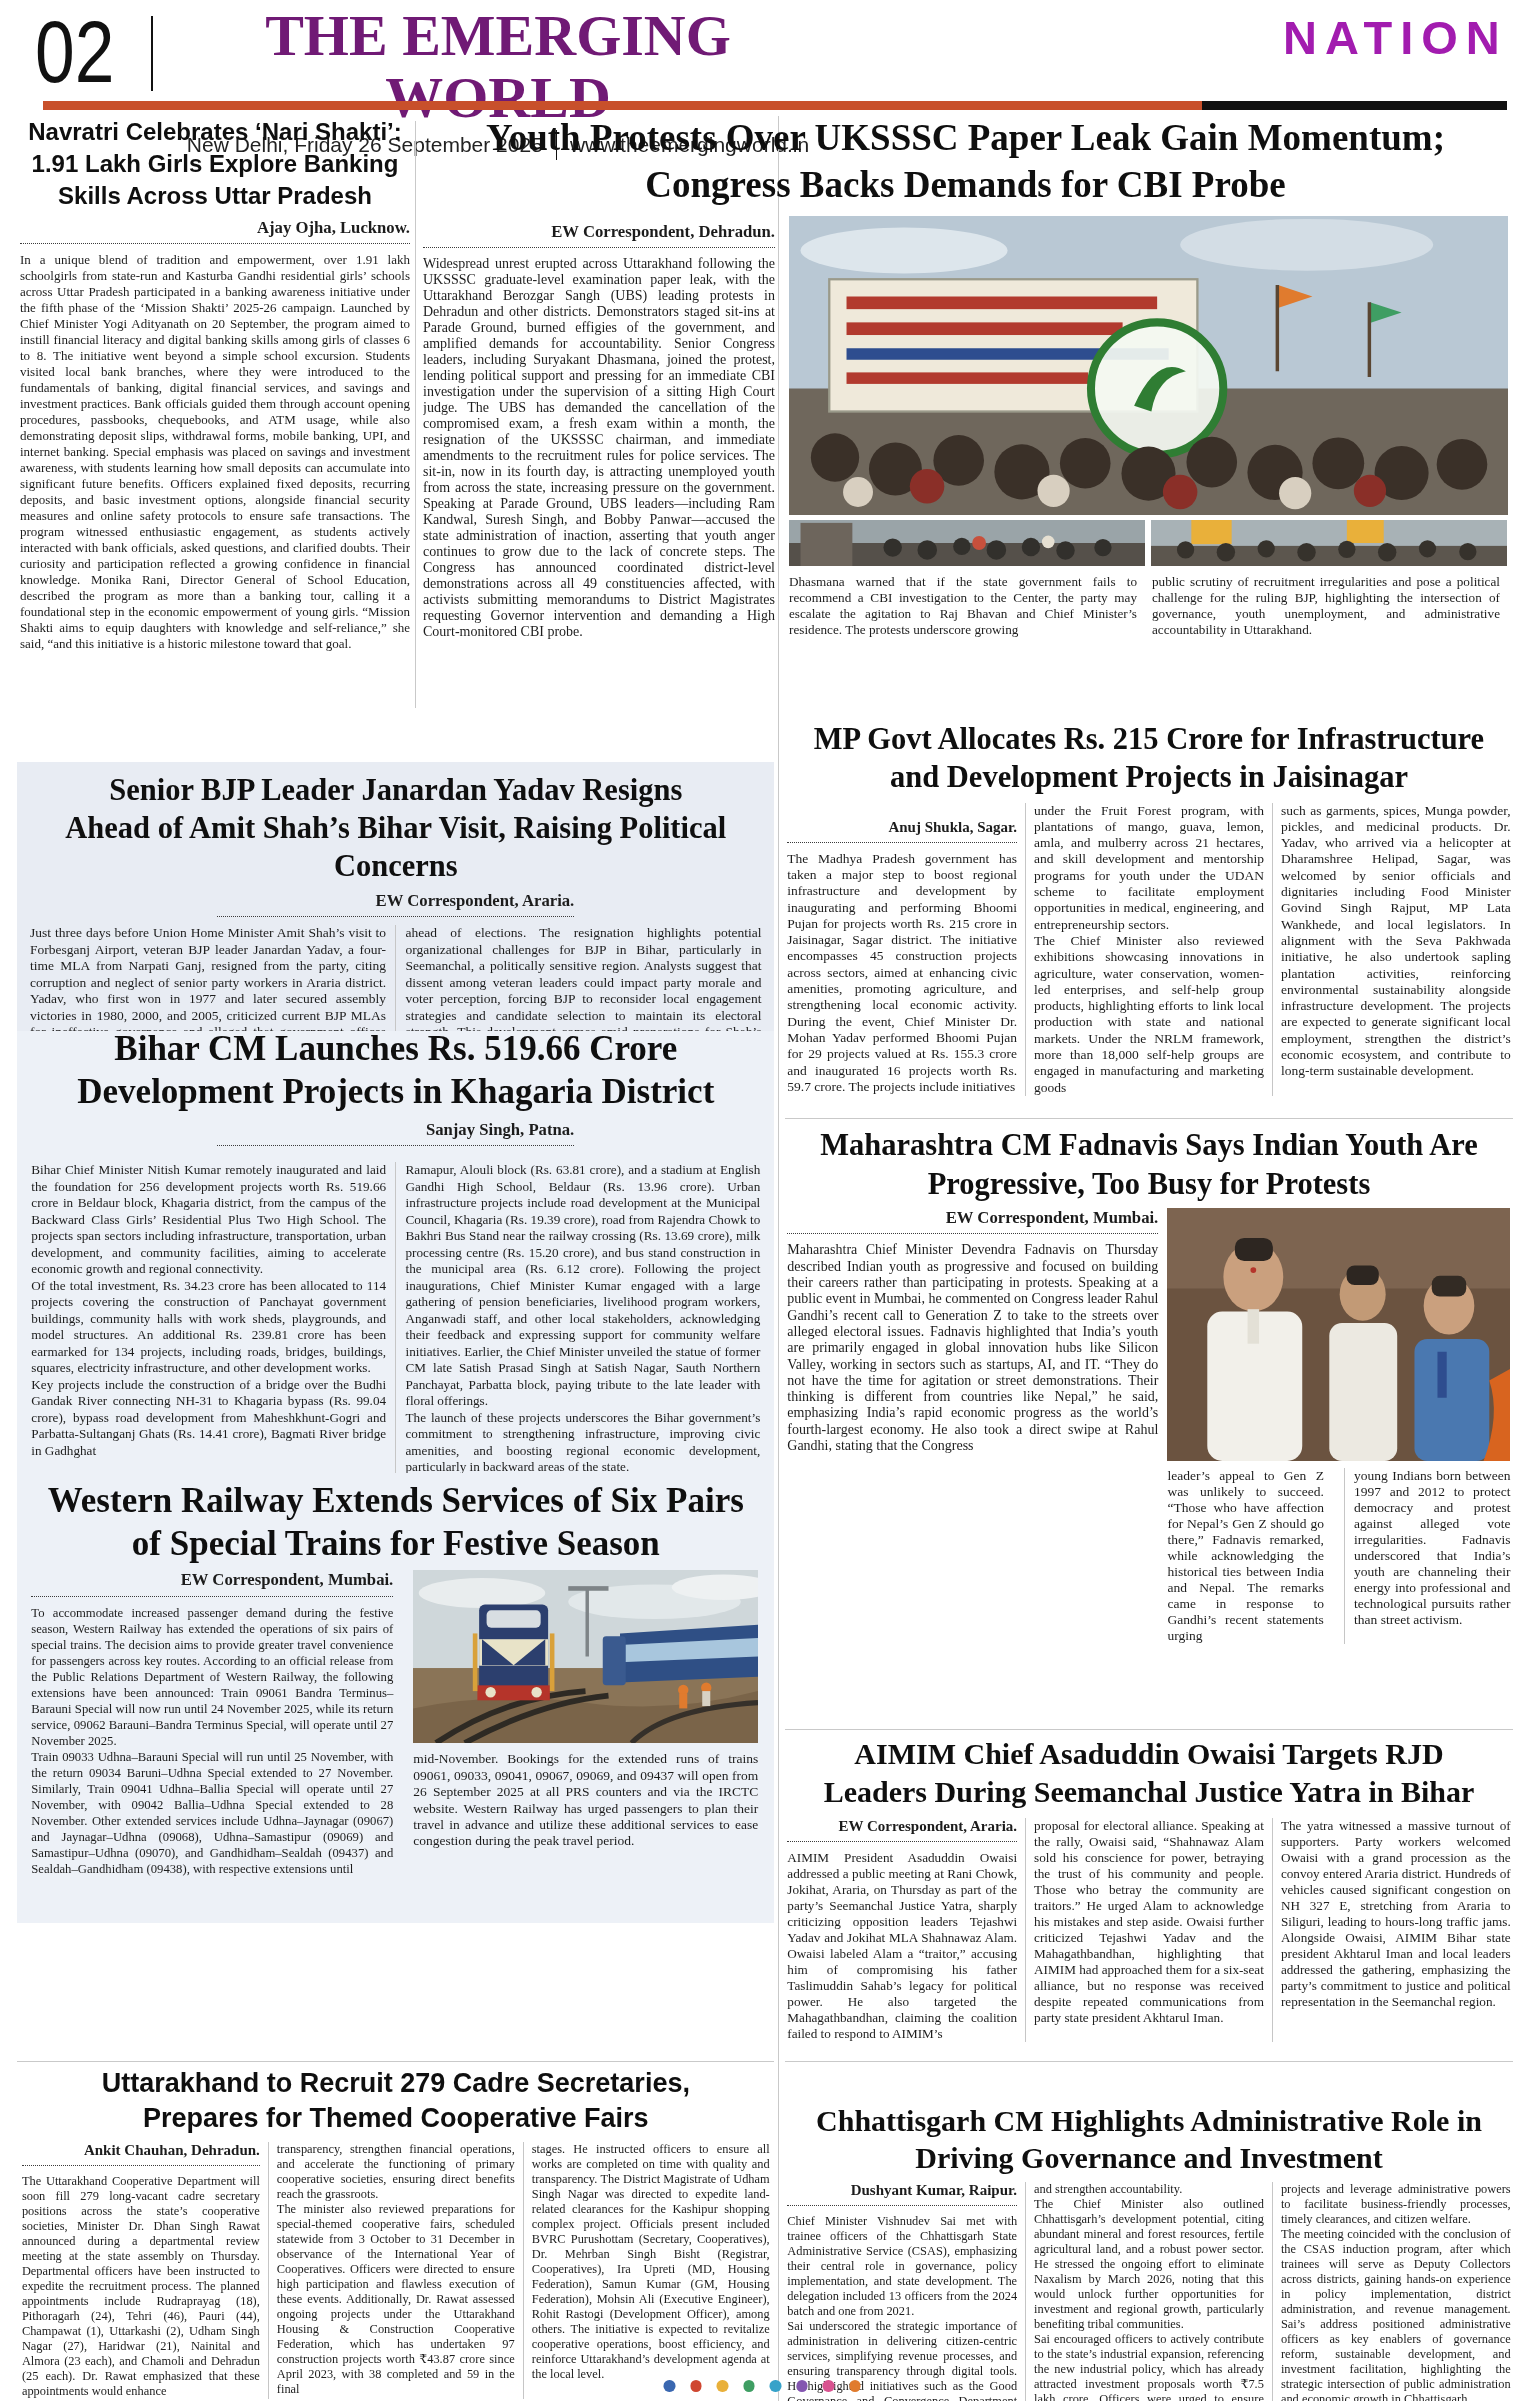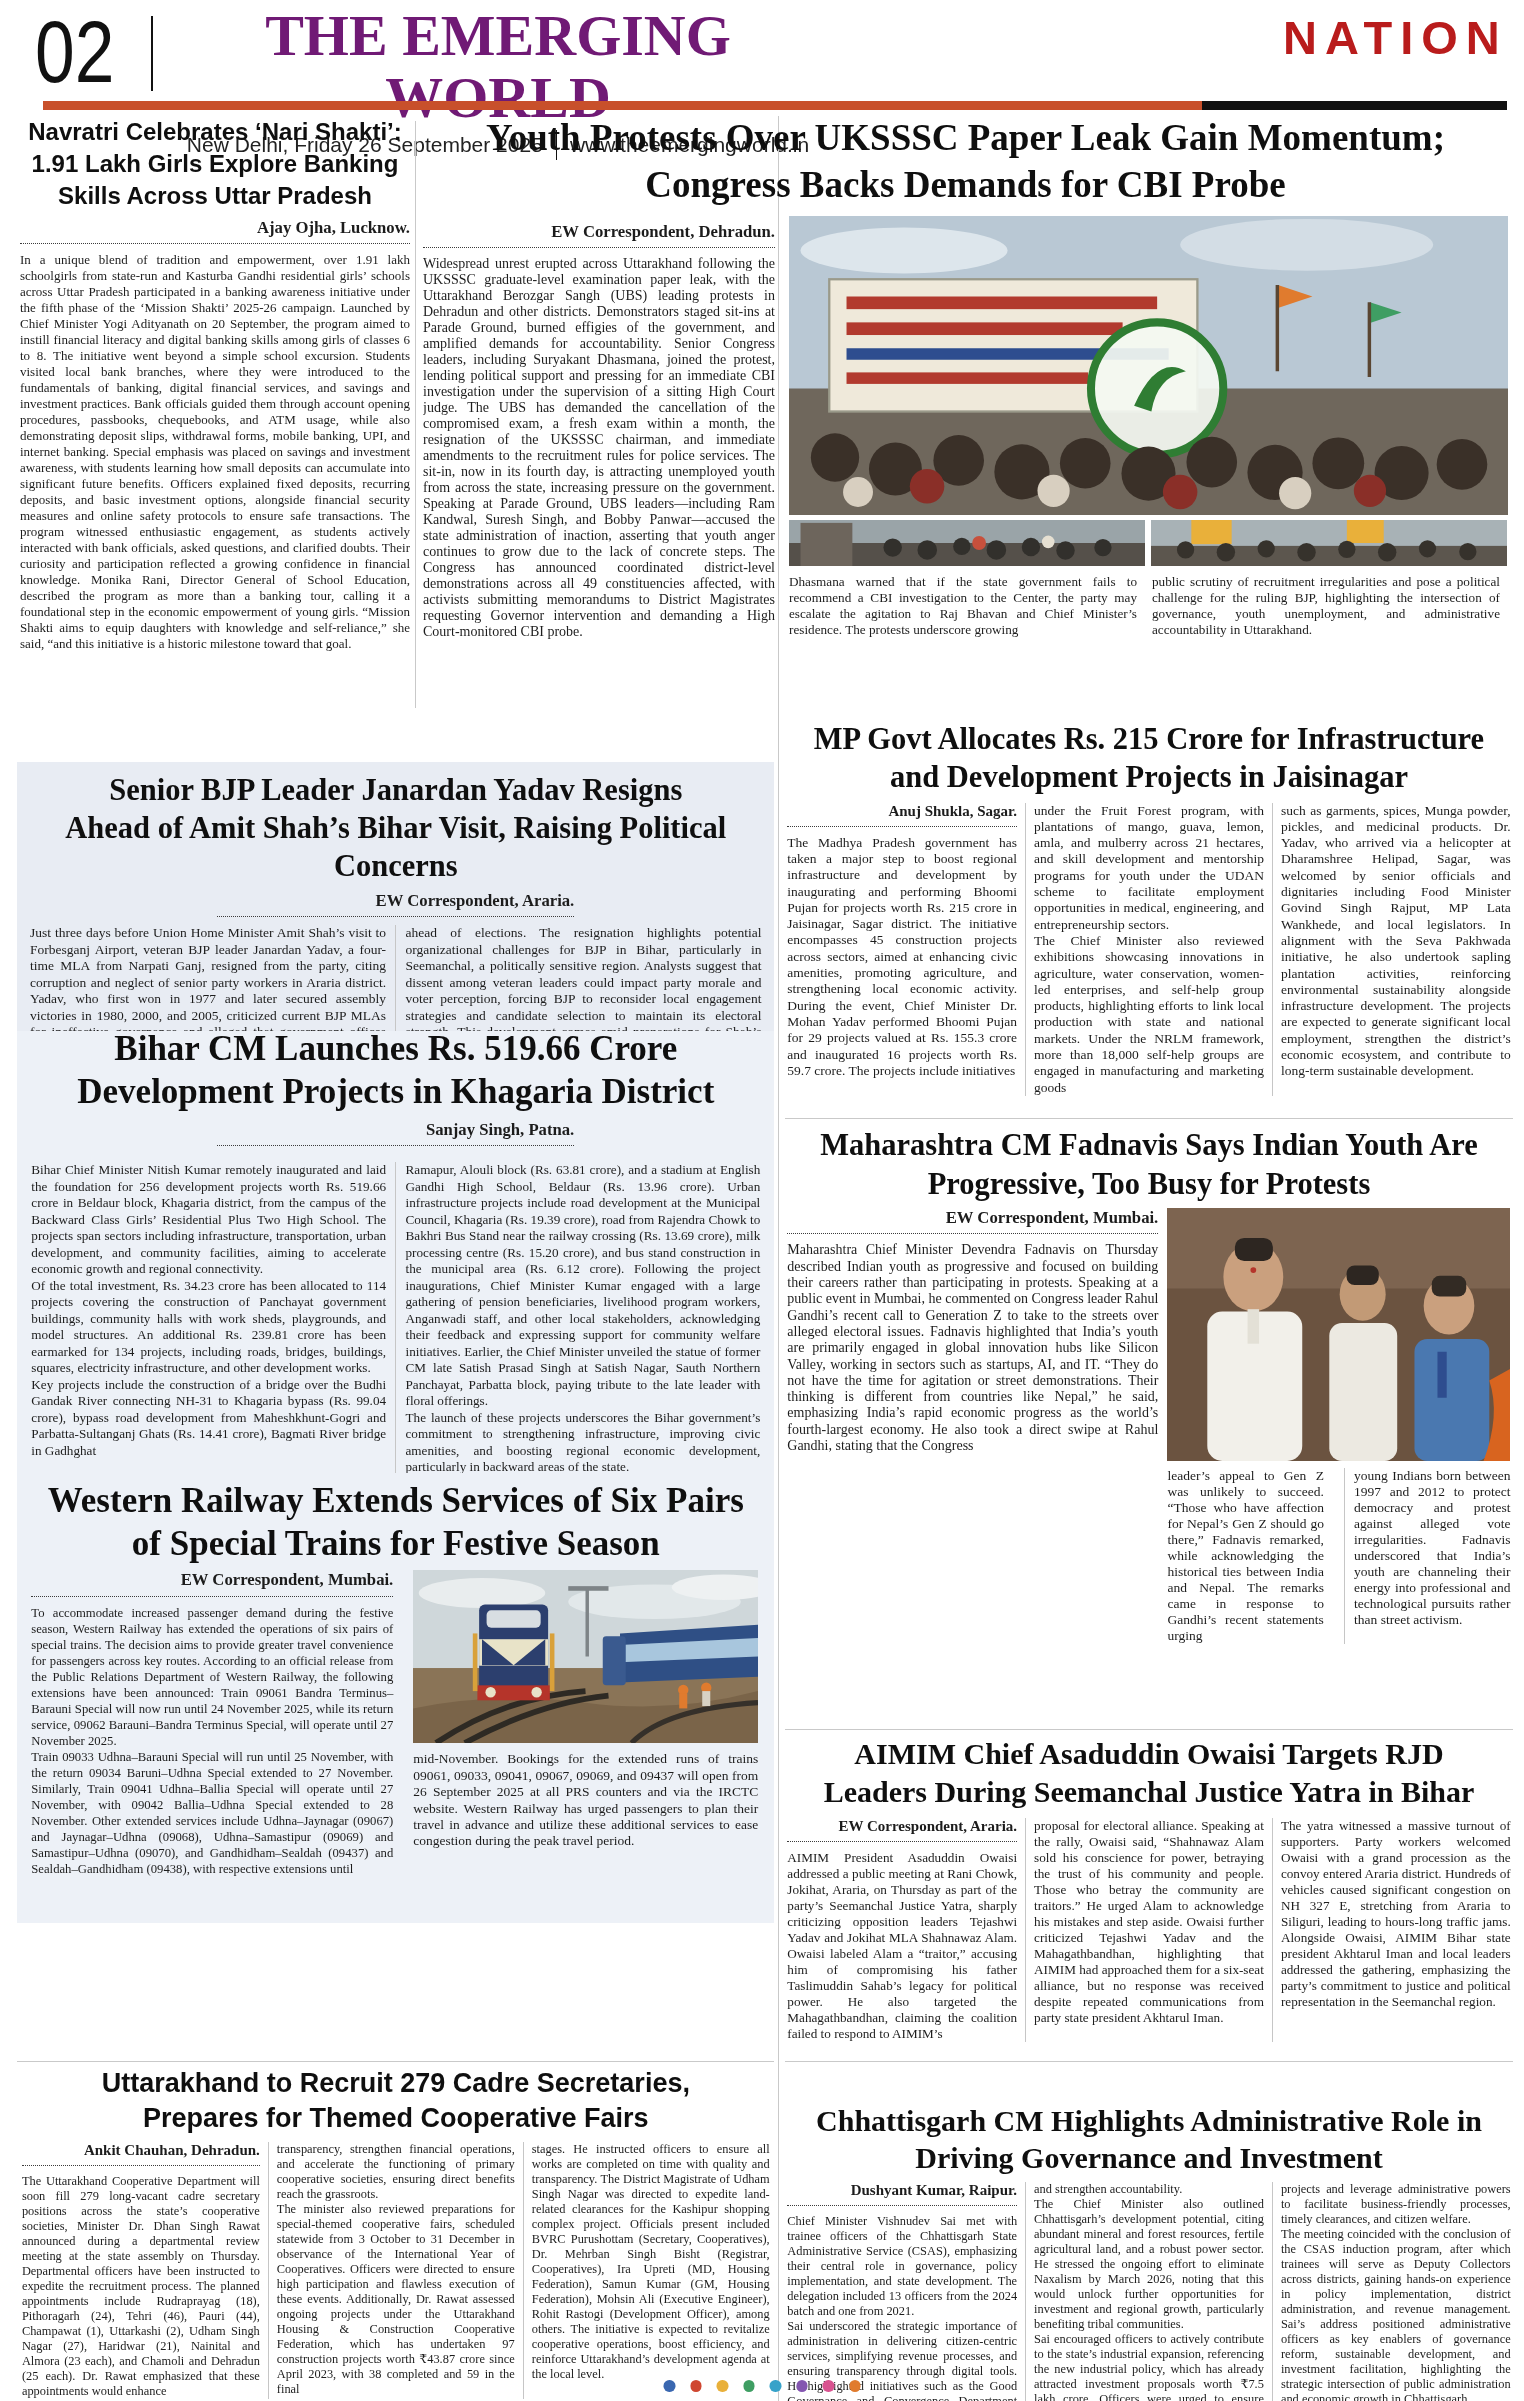--- a/index.html
+++ b/index.html
@@ -12,21 +12,21 @@
   #header{position:absolute;left:23px;top:4.6px;right:17.3px;height:94px;}
   #pagenum{position:absolute;left:11.5px;top:3.5px;font-family:"Liberation Sans","DejaVu Sans",sans-serif;
            font-size:87px;line-height:87px;font-weight:400;color:#111;transform:scaleX(.82);transform-origin:left;}
   #hdr-vline{position:absolute;left:128px;top:11.5px;width:1.7px;height:75px;background:#111;}
   #masthead{position:absolute;left:144px;top:0;width:662px;text-align:center;}
   #masthead-title{font-size:58px;line-height:62px;font-weight:700;letter-spacing:0px;color:#701a75;}
   #dateline{margin-top:1.2px;font-family:"Liberation Sans","DejaVu Sans",sans-serif;font-size:21px;color:#222;
             display:flex;justify-content:center;align-items:center;gap:12.7px;}
   #date-vline{width:1.7px;height:30px;background:#111;display:inline-block;}
   #nation{position:absolute;right:0;top:5.8px;font-family:"Liberation Sans","DejaVu Sans",sans-serif;
-          font-size:47px;font-weight:700;letter-spacing:8px;color:#b91c1c;}
+          font-size:47px;font-weight:700;letter-spacing:8px;color:#a21caf;}
   #topbar{position:absolute;left:43px;top:101px;width:1464px;height:8.6px;display:flex;}
   #topbar .orange{flex:1;}
   #topbar .black{width:305px;background:#111;}
 
   
   .article{position:absolute;overflow:hidden;box-sizing:border-box;}
   .hl{font-weight:700;text-align:center;color:#0f0f0f;margin:0 auto;}
   .byline{font-weight:700;text-align:right;font-size:16.7px;line-height:19.6px;padding-bottom:5.8px;
           border-bottom:1.7px dotted #3c3c3c;margin:5.8px 0 8px 0;}
   .byline.small{font-size:15px;line-height:17.3px;}
@@ -245,21 +245,21 @@
     <div class="cols twocols">
       <div class="col body-text">Just three days before Union Home Minister Amit Shah’s visit to Forbesganj Airport, veteran BJP leader Janardan Yadav, a four-time MLA from Narpati Ganj, resigned from the party, citing corruption and neglect of senior party workers in Araria district. Yadav, who first won in 1977 and later secured assembly victories in 1980, 2000, and 2005, criticized current BJP MLAs for ineffective governance and alleged that government offices function only through bribes. He also raised concerns over outsiders altering the party’s traditional structure, signaling growing internal dissatisfaction</div>
       <div class="col body-text">ahead of elections. The resignation highlights potential organizational challenges for BJP in Bihar, particularly in Seemanchal, a politically sensitive region. Analysts suggest that dissent among veteran leaders could impact party morale and voter perception, forcing BJP to reconsider local engagement strategies and candidate selection to maintain its electoral strength. This development comes amid preparations for Shah’s high-profile outreach, intended to mobilize party workers across 49 constituencies in 10 districts, underscoring the importance of managing internal cohesion alongside voter engagement.</div>
     </div>
   </div>
 
   <div id="art-mp" class="article">
     <div class="hl serif" style="width:679px;">MP Govt Allocates Rs. 215 Crore for Infrastructure and Development Projects in Jaisinagar</div>
     <div class="cols threecols" style="margin-top:7px;">
       <div class="col">
-        <div class="byline small" style="margin-top:0;">Anuj Shukla, Sagar.</div>
+        <div class="byline small" style="margin-top:16px;">Anuj Shukla, Sagar.</div>
         <div class="body-text">The Madhya Pradesh government has taken a major step to boost regional infrastructure and development by inaugurating and performing Bhoomi Pujan for projects worth Rs. 215 crore in Jaisinagar, Sagar district. The initiative encompasses 45 construction projects across sectors, aimed at enhancing civic amenities, promoting agriculture, and strengthening local economic activity. During the event, Chief Minister Dr. Mohan Yadav performed Bhoomi Pujan for 29 projects valued at Rs. 155.3 crore and inaugurated 16 projects worth Rs. 59.7 crore. The projects include initiatives</div>
       </div>
       <div class="col body-text">under the Fruit Forest program, with plantations of mango, guava, lemon, amla, and mulberry across 21 hectares, and skill development and mentorship programs for youth under the UDAN scheme to facilitate employment opportunities in medical, engineering, and entrepreneurship sectors.
 The Chief Minister also reviewed exhibitions showcasing innovations in agriculture, water conservation, women-led enterprises, and self-help group products, highlighting efforts to link local production with state and national markets. Under the NRLM framework, more than 18,000 self-help groups are engaged in manufacturing and marketing goods</div>
       <div class="col body-text">such as garments, spices, Munga powder, pickles, and medicinal products. Dr. Yadav, who arrived via a helicopter at Dharamshree Helipad, Sagar, was welcomed by senior officials and dignitaries including Food Minister Govind Singh Rajput, MP Lata Wankhede, and local legislators. In alignment with the Seva Pakhwada initiative, he also undertook sapling plantation activities, reinforcing environmental sustainability alongside infrastructure development. The projects are expected to generate significant local employment, strengthen the district’s economic ecosystem, and contribute to long-term sustainable development.</div>
     </div>
   </div>
 
   <div id="art-khagaria" class="article">
     <div class="hl serif" style="width:679px;margin-top:28px;">Bihar CM Launches Rs. 519.66 Crore Development Projects in Khagaria District</div>

